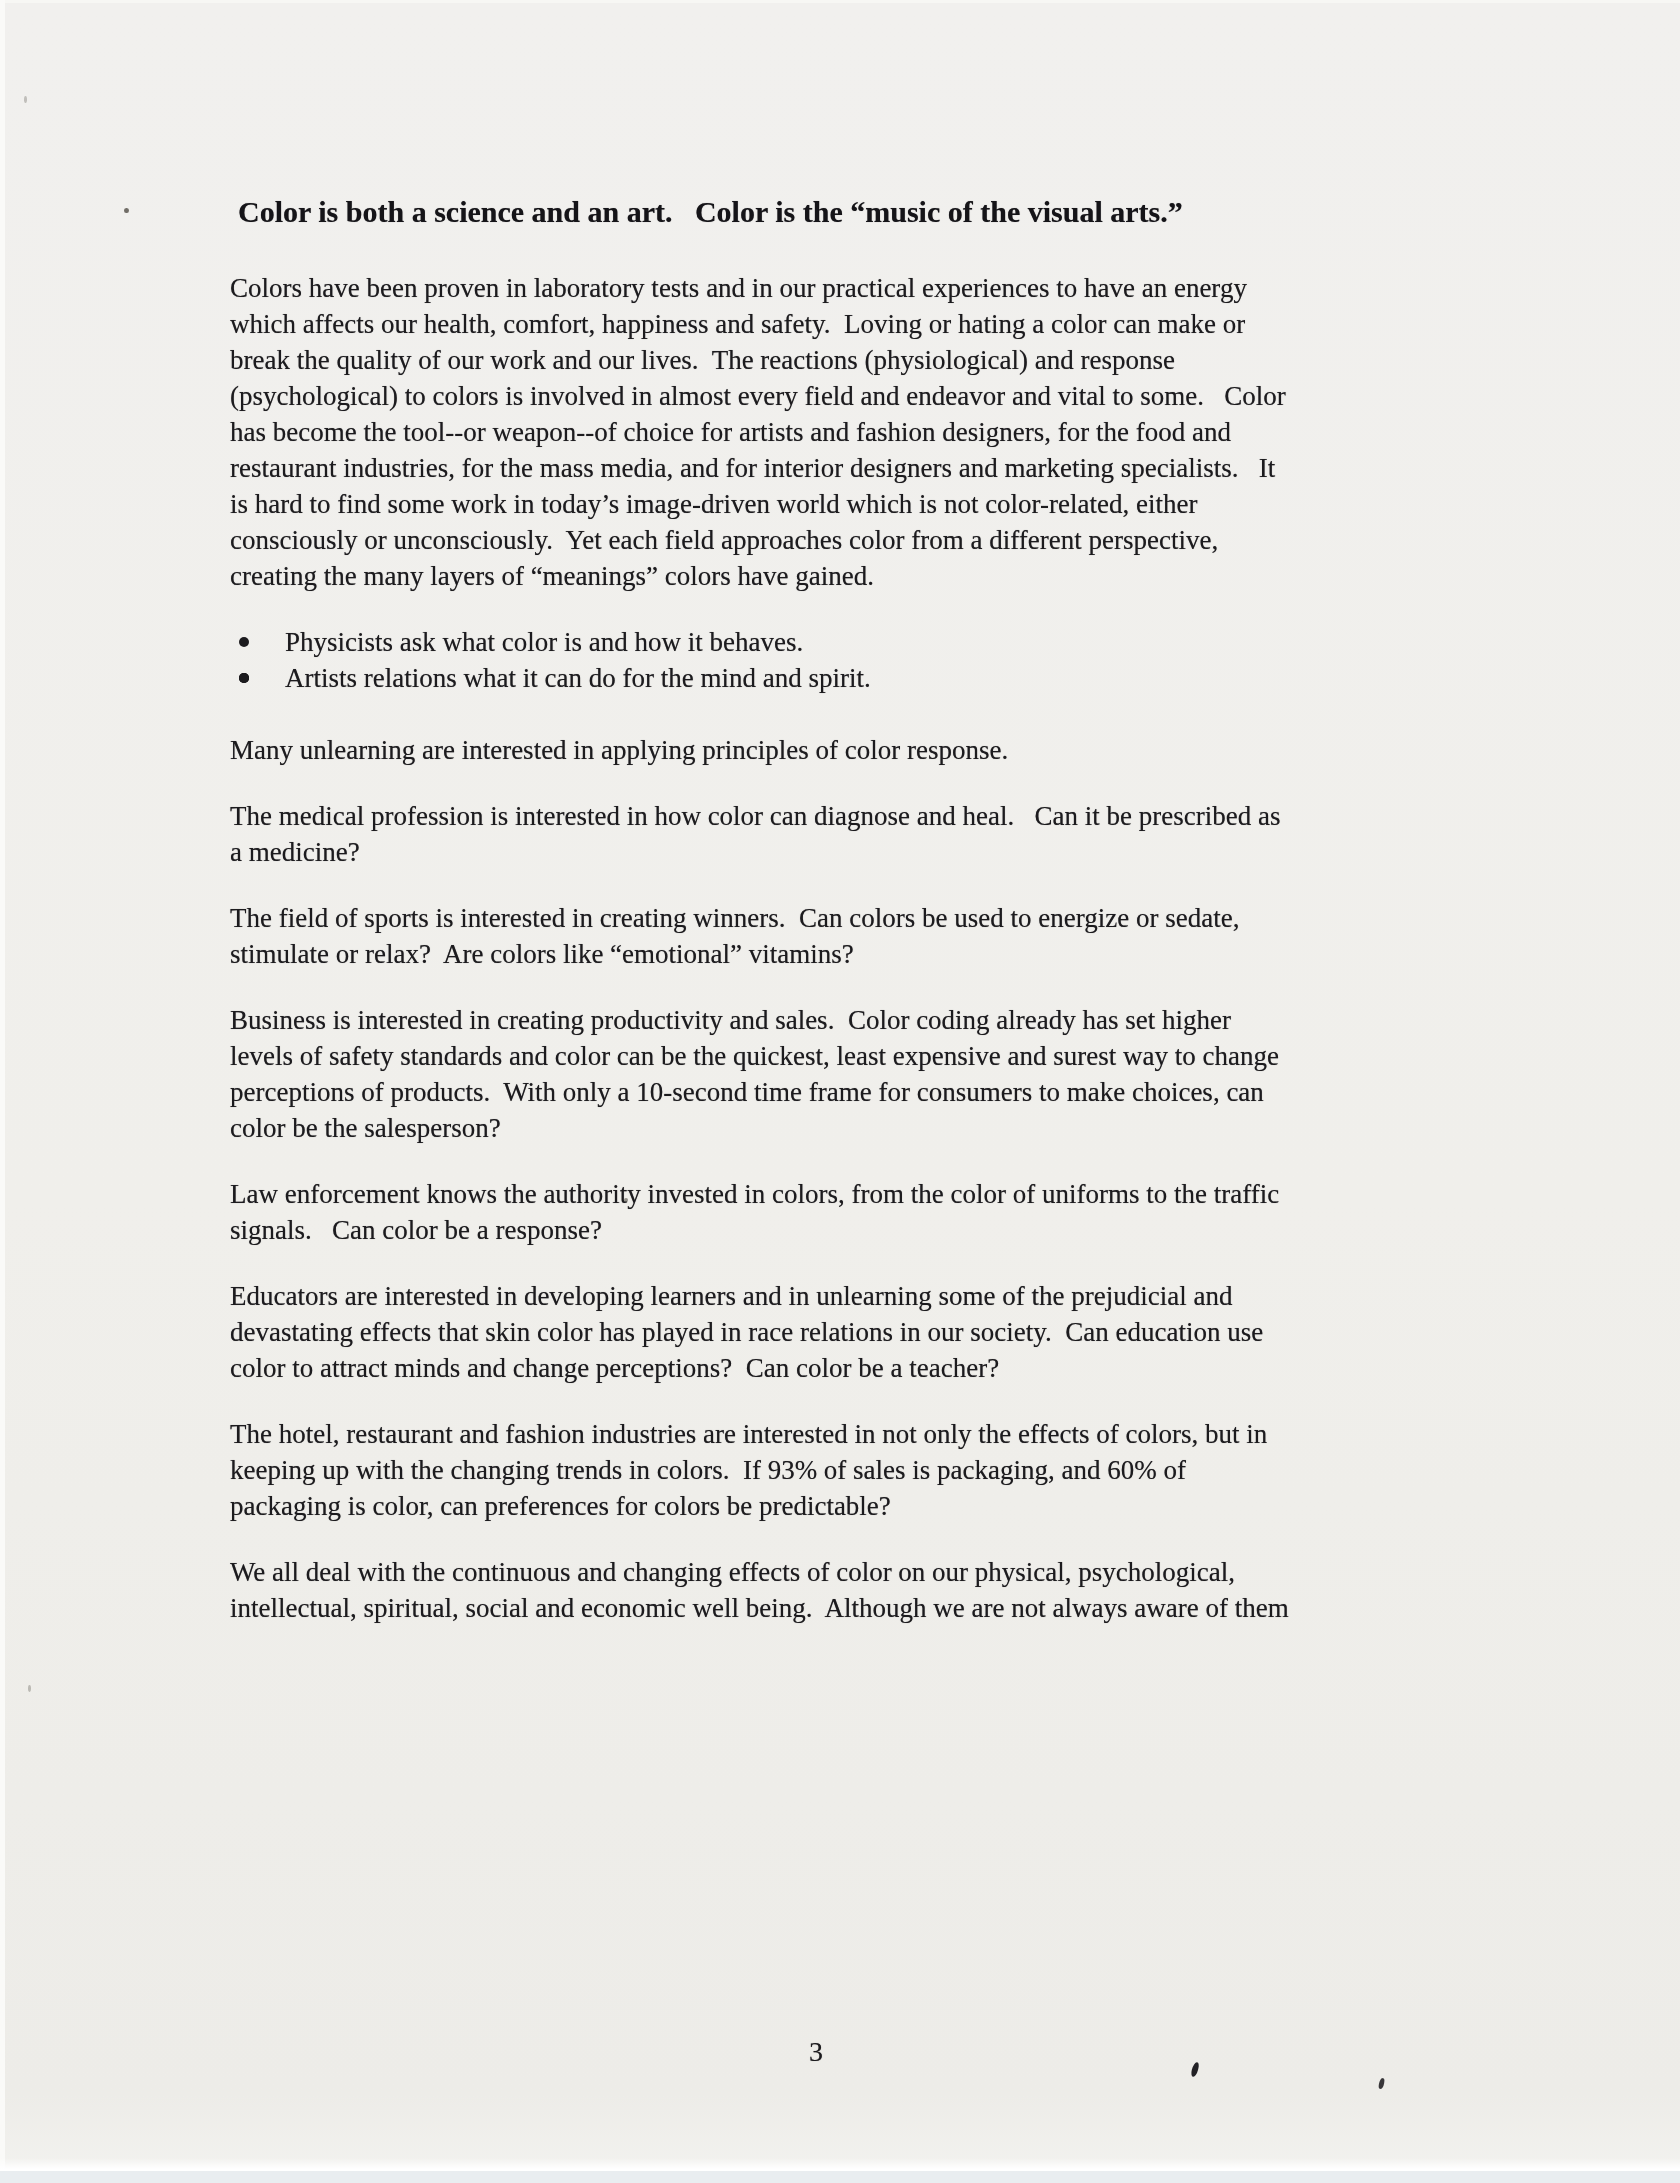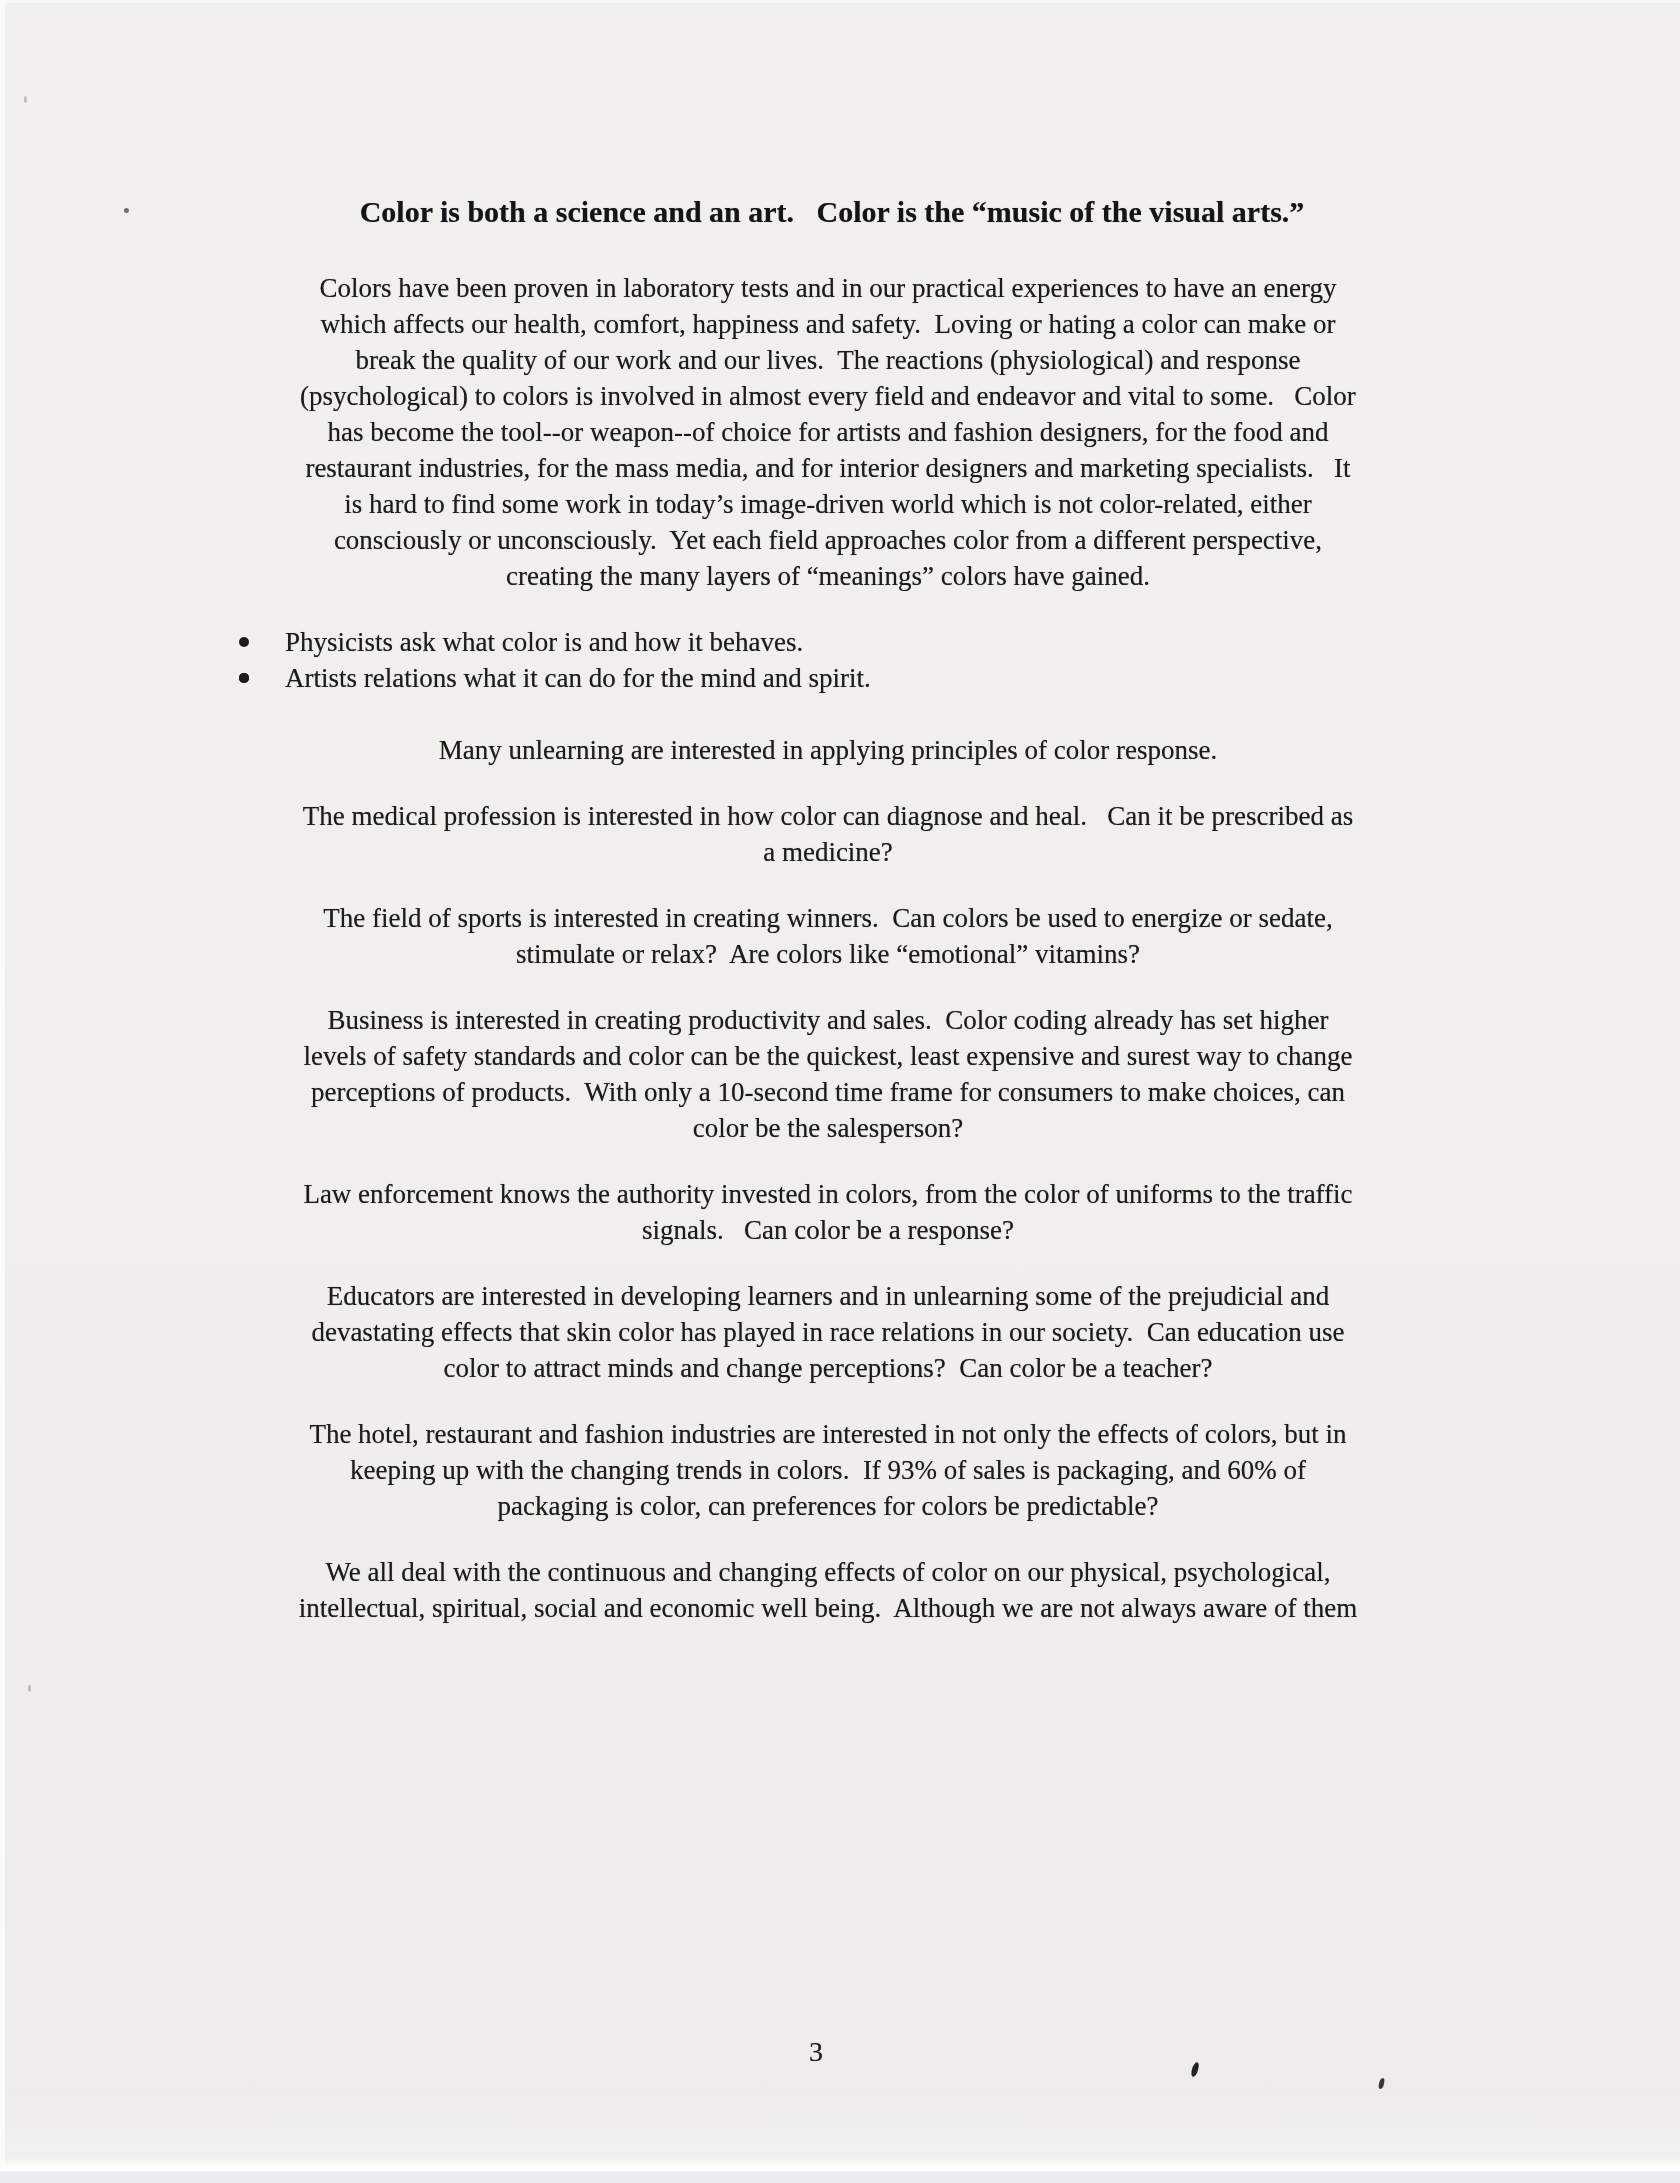--- a/index.html
+++ b/index.html
@@ -32,28 +32,26 @@
     position: absolute; left: 230px; top: 194px; width: 1196px;
     text-shadow: 0 0 0.7px rgba(25,24,28,0.55);
   }
   .doc-title {
     font-weight: bold;
     font-size: 30px;
     line-height: 36px;
     margin: 0 0 40px 8px;
     white-space: pre-wrap;
     color: #151418;
-    text-align: center;
   }
   .para {
     font-size: 27px;
     line-height: 36px;
     margin: 0 0 30px 0;
     white-space: pre-wrap;
-    text-align: center;
   }
   ul.bullet-list {
     list-style: none;
     margin: 0 0 36px 0;
     padding: 0;
   }
   li.bullet-item {
     position: relative;
     padding-left: 55px;
     font-size: 27px;

